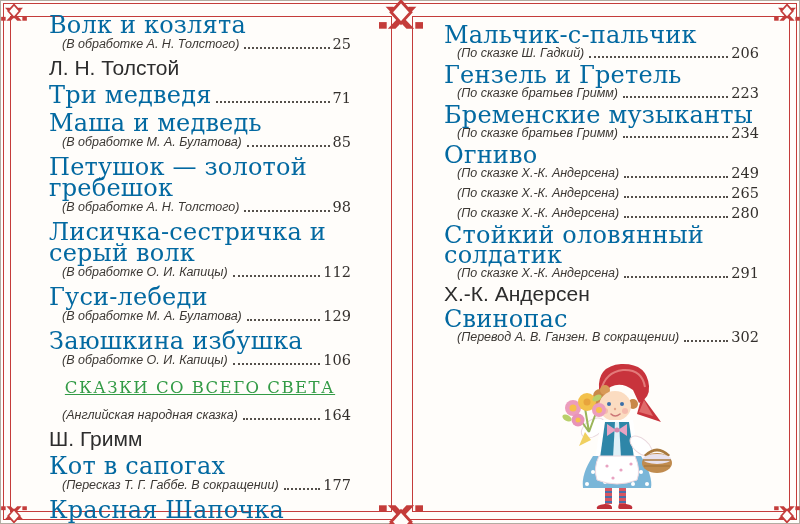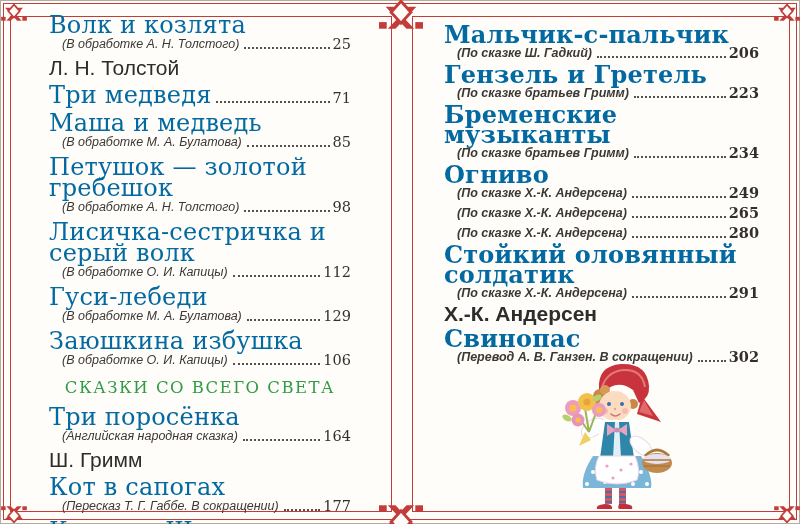--- a/index.html
+++ b/index.html
@@ -26,21 +26,21 @@
     pointer-events:none;
   }
   .page-frame.left  { left:10px;  width:380px; }
   .page-frame.right { left:412px; width:376px; }
 
   .knot { position:absolute; }
   .knot.flip { transform:rotate(180deg); }
 
   .toc-col { position:absolute; }
   .col-left  { left:49px;  top:15px; width:302px; }
-  .col-right { left:444px; top:25px; width:315px;font-weight:bold; }
+  .col-right { left:444px; top:25px; width:315px; }
 
   .toc-entry { margin-bottom:7px; }
   .col-right .toc-entry { margin-bottom:4px; }
 
   .toc-title {
     font-family:"DejaVu Serif", serif;
     font-size:24px; line-height:21px;
     color:#0369a1;
     letter-spacing:0.2px;
   }
@@ -77,20 +77,21 @@
   .col-left .author-line { margin:2px 0 8px; }
 
   .section-heading {
     font-family:"DejaVu Serif", serif;
     font-size:16.5px; line-height:20px;
     color:#339b46;
     text-align:center;
     letter-spacing:1.5px;
     margin:10px 0 9px;
     white-space:nowrap;
+    text-decoration:underline;
   }
 
   .illustration {
     position:absolute;
     left:545px; top:360px;
     width:150px; height:150px;
     pointer-events:none;
   }
 </style>
 </head>
@@ -182,21 +183,20 @@
     <div class="toc-entry">
       <div class="toc-title">Заюшкина избушка</div>
       <div class="leader-row note-row">
         <span class="toc-note">(В обработке О. И. Капицы)</span>
         <span class="dot-leader"></span>
         <span class="page-num">106</span>
       </div>
     </div>
     <div class="section-heading">СКАЗКИ СО ВСЕГО СВЕТА</div>
     <div class="toc-entry">
-      <div class="toc-title">Три поросёнка</div>
       <div class="leader-row note-row">
         <span class="toc-note">(Английская народная сказка)</span>
         <span class="dot-leader"></span>
         <span class="page-num">164</span>
       </div>
     </div>
     <div class="author-line">Ш. Гримм</div>
     <div class="toc-entry">
       <div class="toc-title">Кот в сапогах</div>
       <div class="leader-row note-row">

